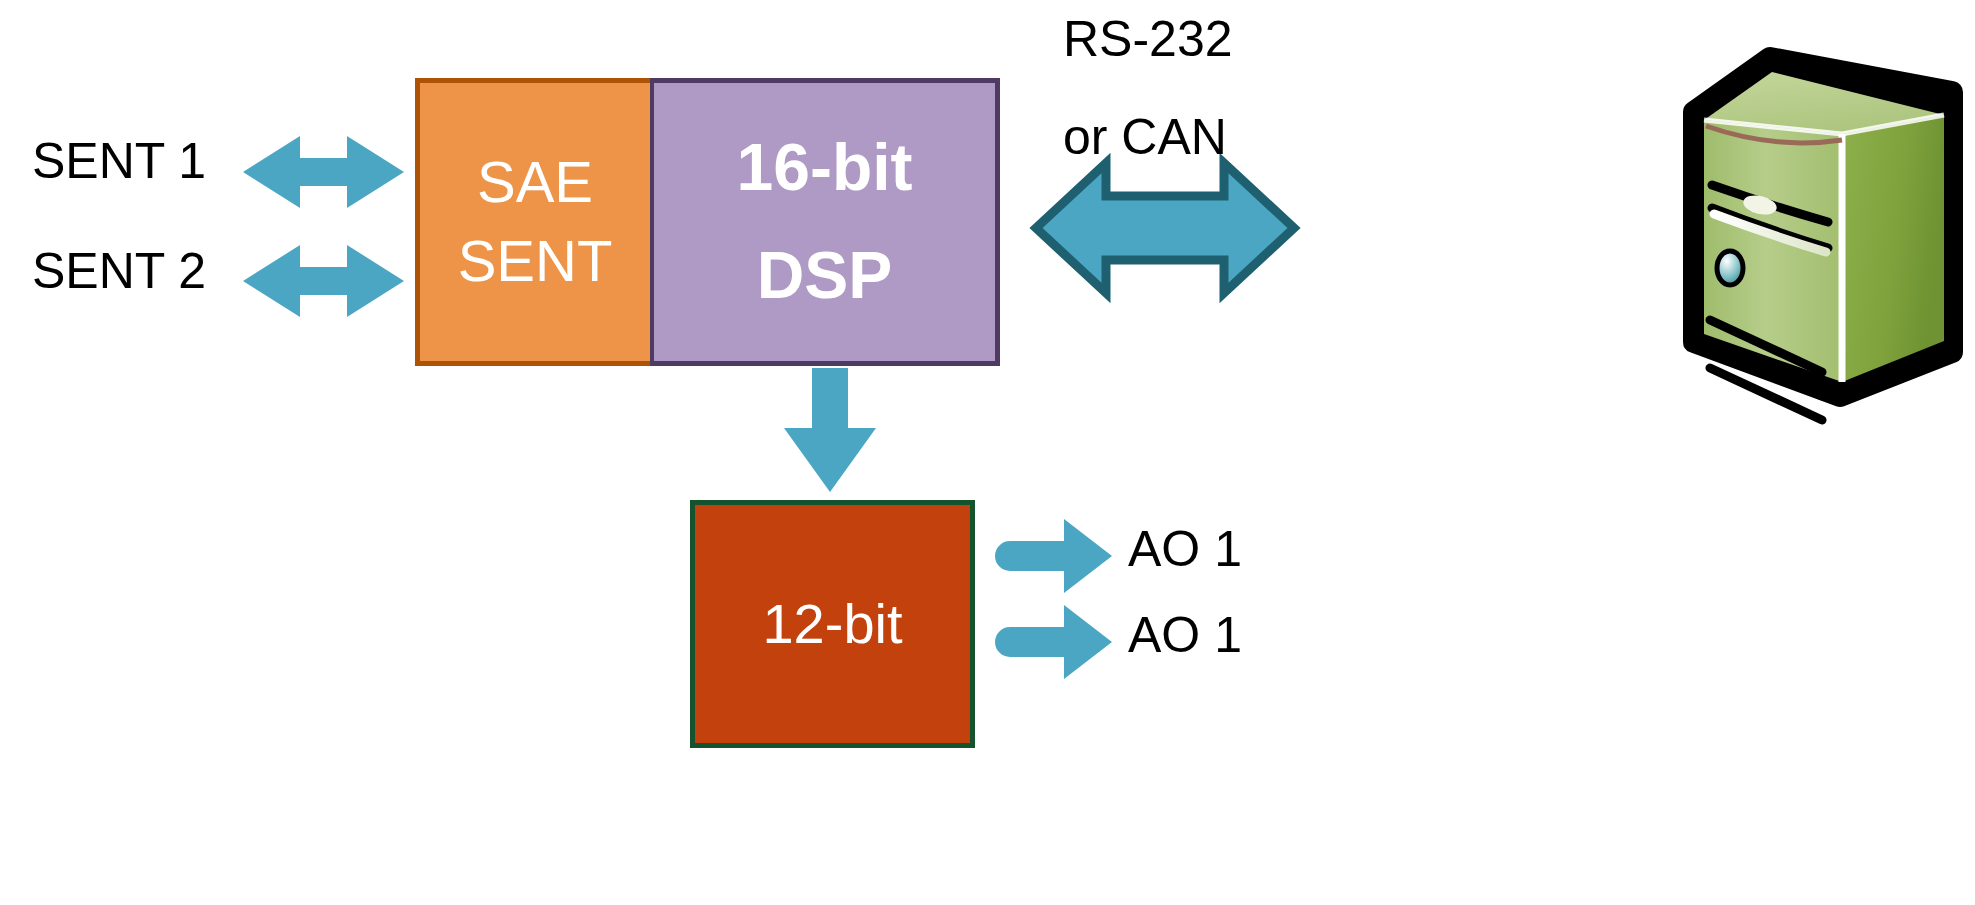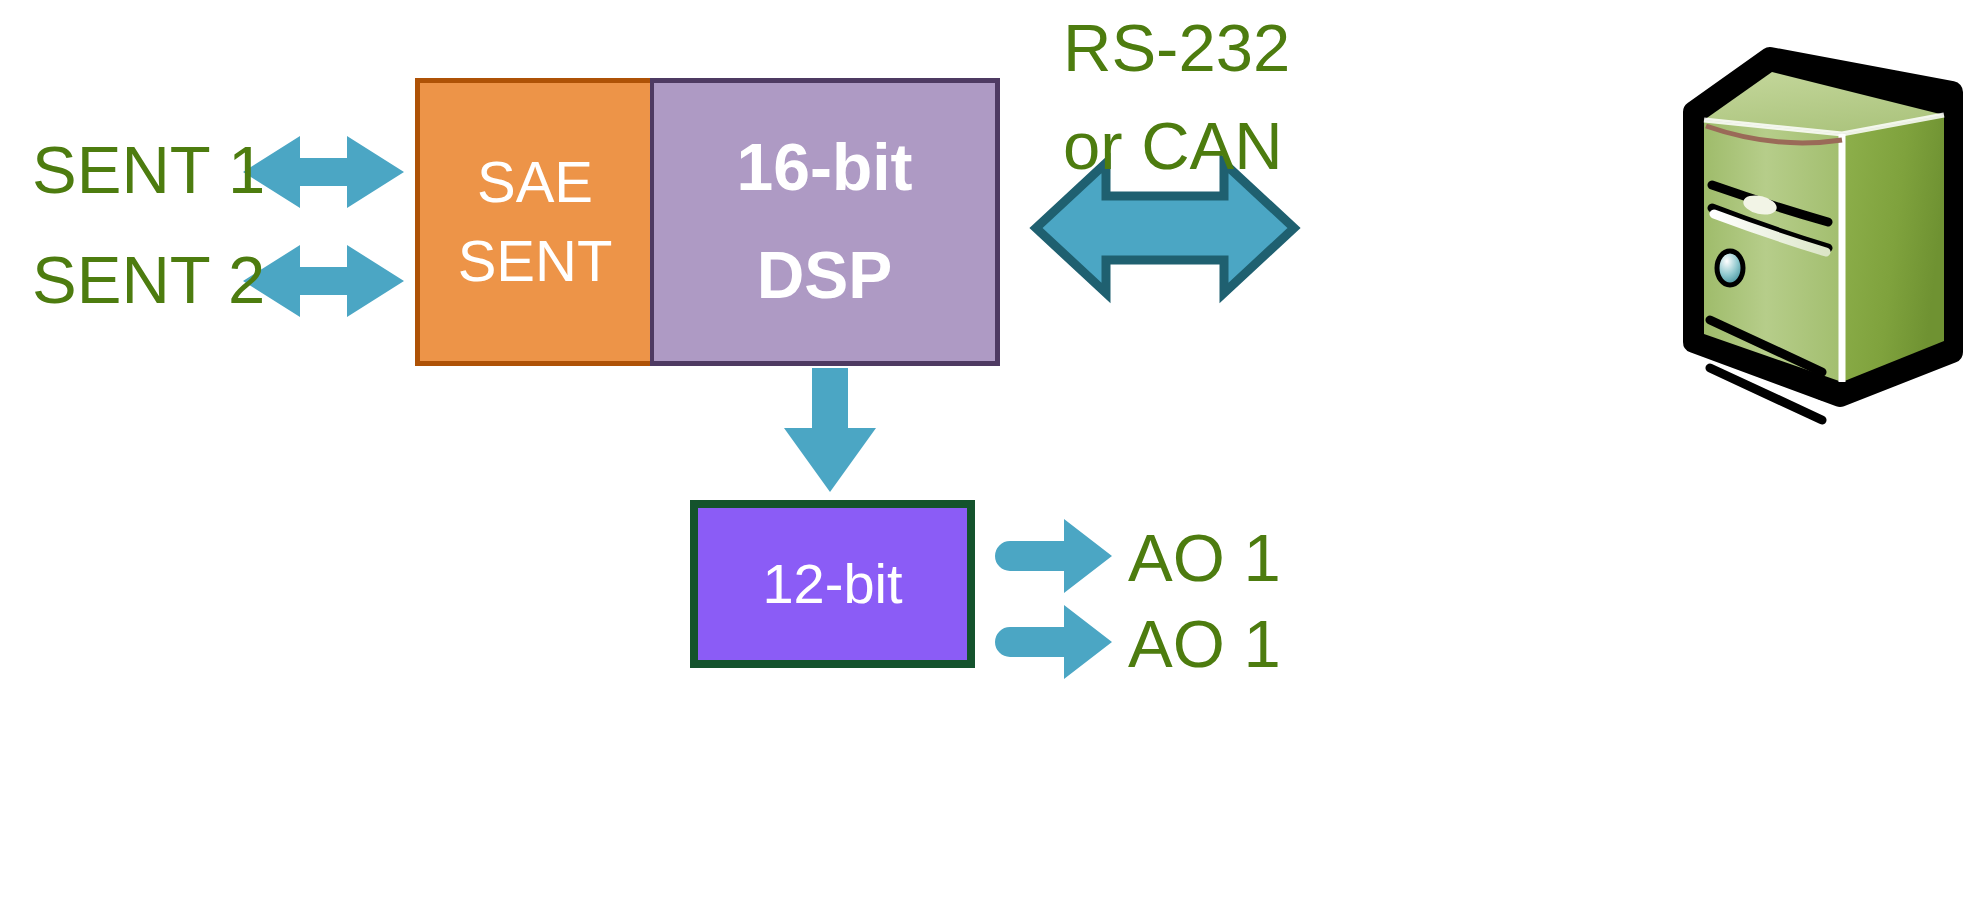--- a/index.html
+++ b/index.html
@@ -12,22 +12,22 @@
     width: 1975px;
     height: 905px;
     background: #ffffff;
     overflow: hidden;
     font-family: "Liberation Sans", sans-serif;
   }
   .abs { position: absolute; }
 
   
   .label {
-    color: #4d7c0f;
-    font-size: 67px;
+    color: #000000;
+    font-size: 50px;
     line-height: 1;
     white-space: nowrap;
     font-family: "Liberation Sans", sans-serif;
   }
 
   
   .block {
     box-sizing: border-box;
     display: flex;
     flex-direction: column;
@@ -50,23 +50,23 @@
   #dsp-block {
     left: 650px; top: 78px; width: 350px; height: 288px;
     background: #AE9AC4;
     border: 5px solid #4E3A62;
     border-left-width: 4px;
     font-size: 66px;
     font-weight: bold;
     gap: 16px;
   }
   #dac-block {
-    left: 690px; top: 500px; width: 285px; height: 168px;
-    background: #8b5cf6;
-    border: 8px solid #14532d;
+    left: 690px; top: 500px; width: 285px; height: 248px;
+    background: #c2410c;
+    border: 5px solid #14532d;
     font-size: 56px;
   }
   #dsp-block .ln { margin: 9px 0; }
   #sae-block  .ln { margin: 7px 0; text-align: right; }
   #dac-block  .ln { margin: 10px 0; }
 
   
   #vec { position: absolute; left: 0; top: 0; width: 1975px; height: 905px; }
 </style>
 </head>

